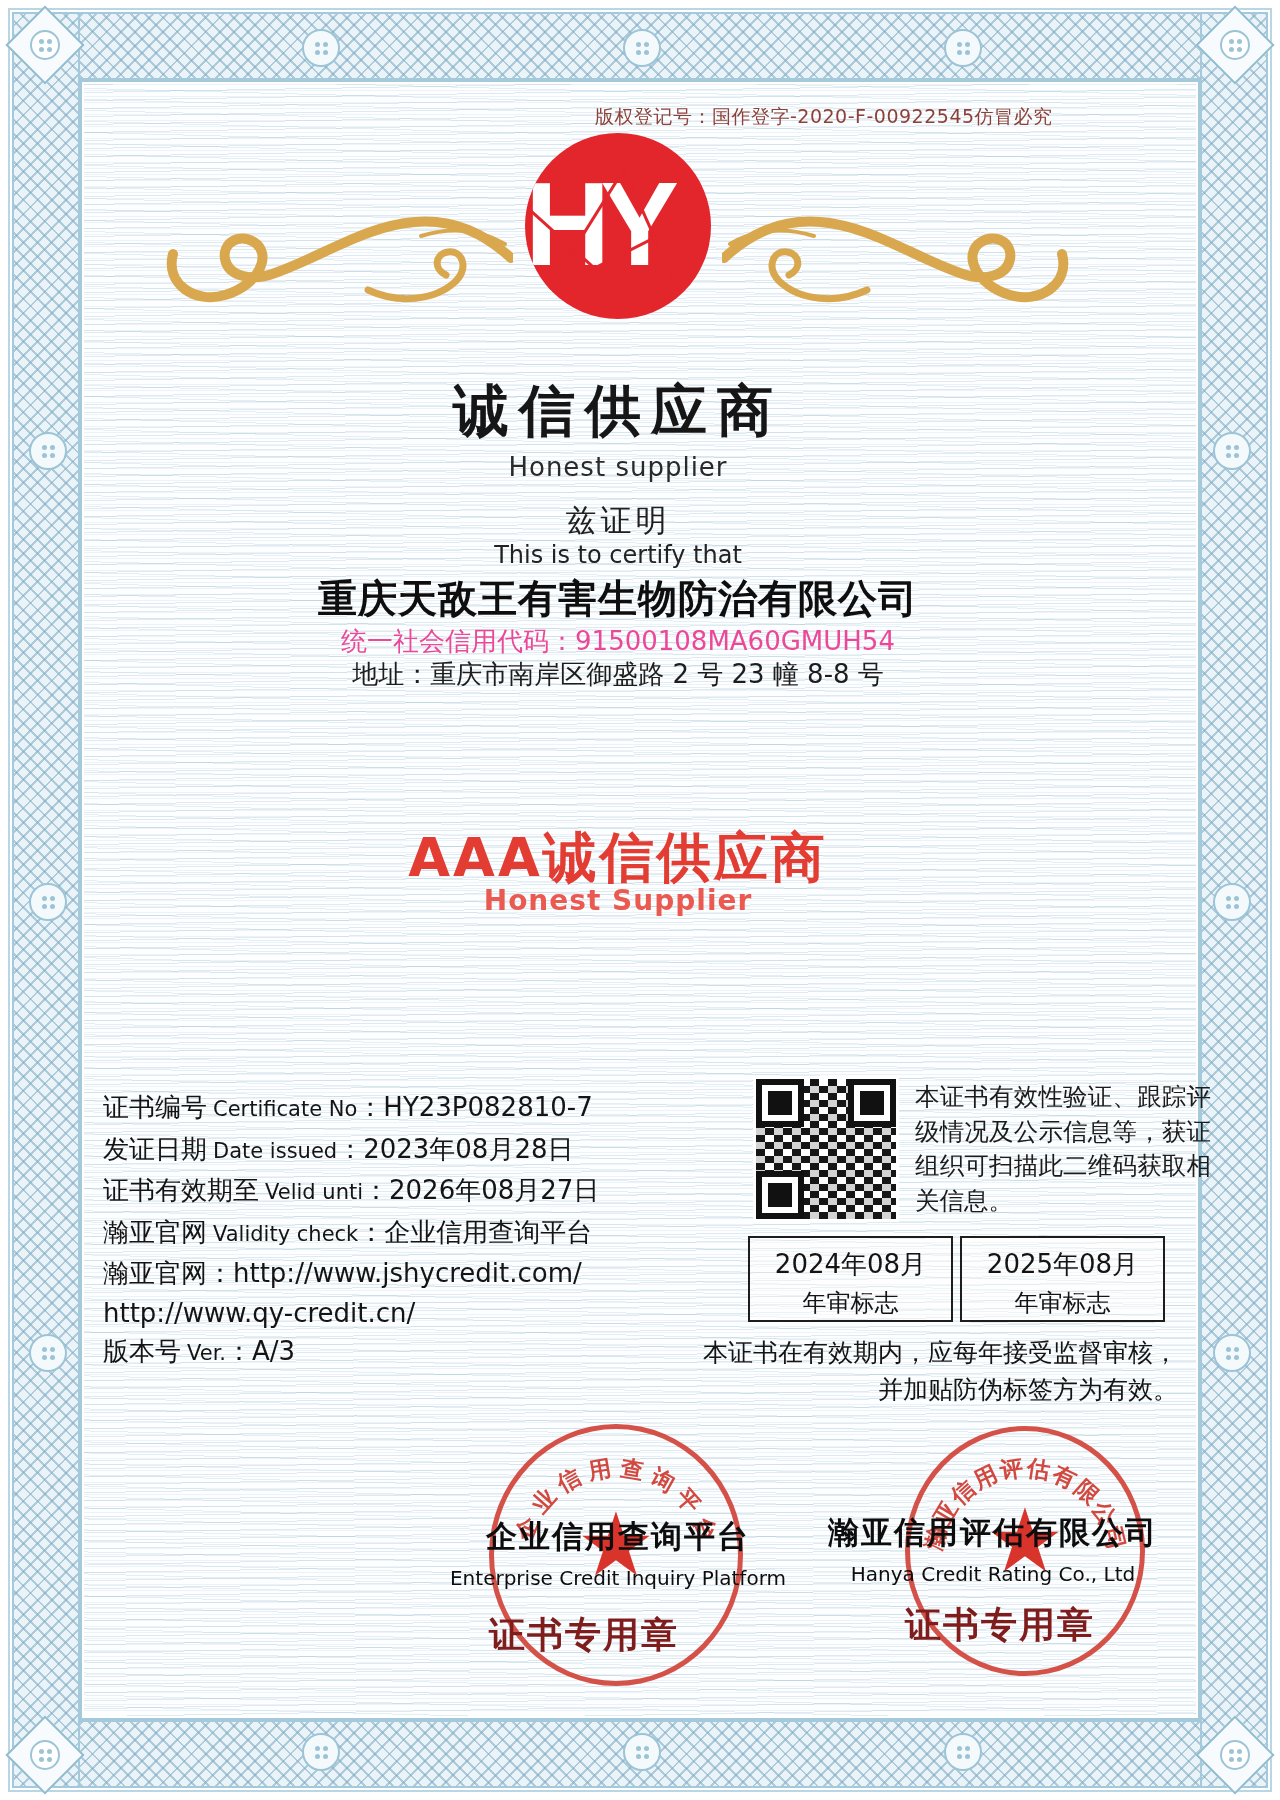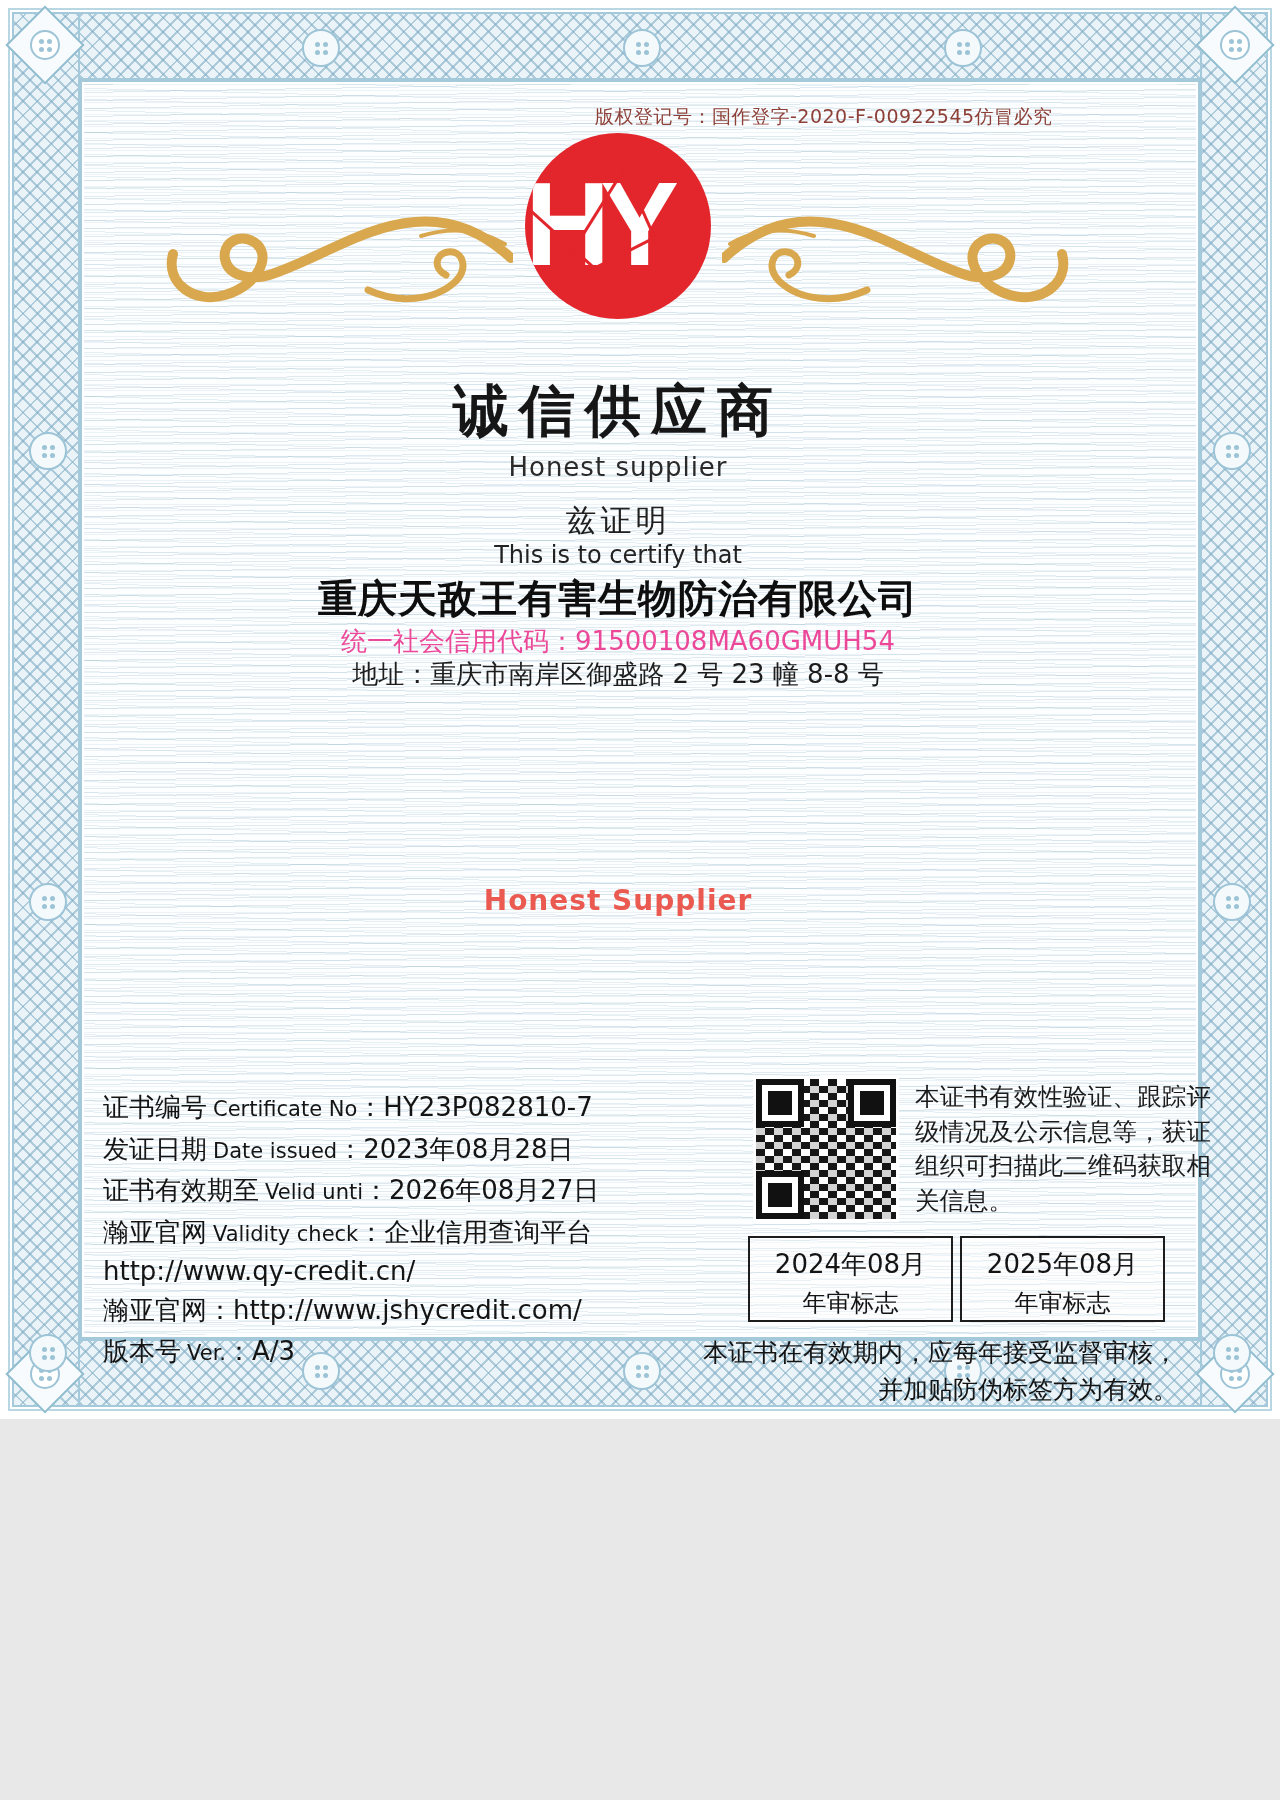--- a/index.html
+++ b/index.html
@@ -1,16 +1,16 @@
 <!DOCTYPE html>
 <html><head>
 <meta charset="utf-8">
 <style>
   html,body{margin:0;padding:0;background:#e8e8e8;font-family:"DejaVu Sans","Liberation Sans",sans-serif;}
-  .certificate{position:relative;width:1280px;height:1419px;margin:0 auto;background:#ffffff;overflow:hidden;}
+  .certificate{position:relative;width:1280px;height:1800px;margin:0 auto;background:#ffffff;overflow:hidden;}
 
   
   .outer-line{position:absolute;inset:8px;border:2px solid #b9d6e3;pointer-events:none;}
   .band{position:absolute;background:
       repeating-linear-gradient(45deg, rgba(125,170,195,.55) 0 2px, transparent 2px 10px),
       repeating-linear-gradient(135deg, rgba(125,170,195,.55) 0 2px, transparent 2px 10px),
       #e9f3f8;
       box-shadow:inset 0 0 0 2px #a3c9da;}
   .band-top{left:12px;right:12px;top:12px;height:68px;}
   .band-bottom{left:12px;right:12px;bottom:12px;height:68px;}
@@ -196,29 +196,30 @@
     <div class="crack c4"></div>
   </div>
 
   <div class="axis title-cn">诚信供应商</div>
   <div class="axis title-en">Honest supplier</div>
   <div class="axis intro-cn">兹证明</div>
   <div class="axis intro-en">This is to certify that</div>
   <div class="axis company">重庆天敌王有害生物防治有限公司</div>
   <div class="axis credit">统一社会信用代码：91500108MA60GMUH54</div>
   <div class="axis address">地址：重庆市南岸区御盛路 2 号 23 幢 8-8 号</div>
+  <div class="axis award-cn">AAA诚信供应商</div>
   <div class="axis award-en">Honest Supplier</div>
 
   <div class="details">
     <div class="detail-line"><span class="dcn">证书编号</span><span class="den">Certificate No</span><span class="dval">：HY23P082810-7</span></div>
     <div class="detail-line"><span class="dcn">发证日期</span><span class="den">Date issued</span><span class="dval">：2023年08月28日</span></div>
     <div class="detail-line"><span class="dcn">证书有效期至</span><span class="den">Velid unti</span><span class="dval">：2026年08月27日</span></div>
     <div class="detail-line"><span class="dcn">瀚亚官网</span><span class="den">Validity check</span><span class="dval">：企业信用查询平台</span></div>
+    <div class="detail-line"><span class="dcn">瀚亚官网：http://www.jshycredit.com/</span><span class="den"></span><span class="dval"></span></div>
     <div class="detail-line"><span class="dcn">http://www.qy-credit.cn/</span><span class="den"></span><span class="dval"></span></div>
-    <div class="detail-line"><span class="dcn">瀚亚官网：http://www.jshycredit.com/</span><span class="den"></span><span class="dval"></span></div>
     <div class="detail-line"><span class="dcn">版本号</span><span class="den">Ver.</span><span class="dval">：A/3</span></div>
   </div>
 
   <div class="qr">
     <div class="qr-body"></div>
     <div class="finder f-tl"></div>
     <div class="finder f-tr"></div>
     <div class="finder f-bl"></div>
   </div>
   <div class="verify-info">本证书有效性验证、跟踪评级情况及公示信息等，获证组织可扫描此二维码获取相关信息。</div>

